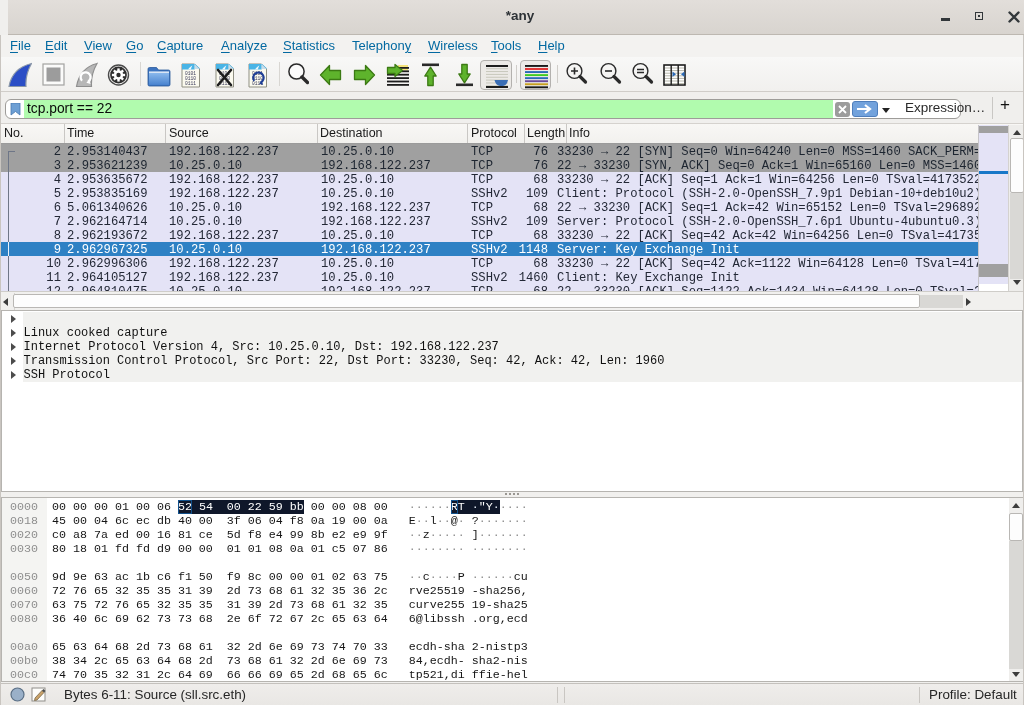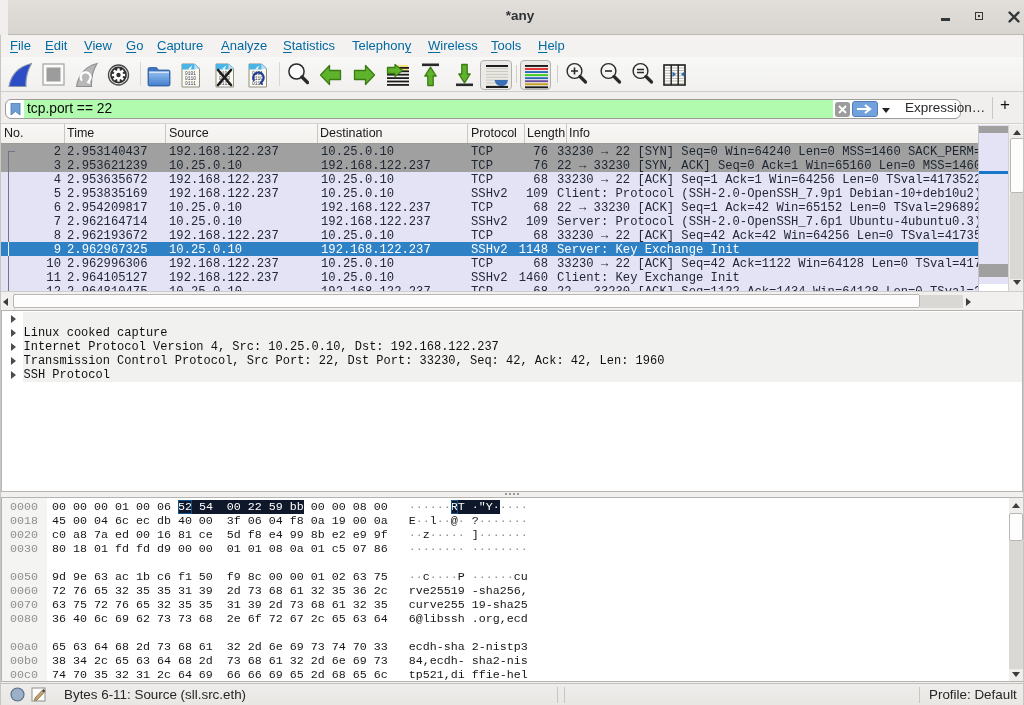--- a/index.html
+++ b/index.html
@@ -277,21 +277,21 @@
     <i style="left:524px"></i>
  <span style="left:527px">Length</span>
     <i style="left:566px"></i>
  <span style="left:569px">Info</span>
 </div>
 <div id="plrows">
 <div class="prow" style="top:0px;background:#a0a0a0;color:#1d2530"><span class="cno">2</span><span class="ct">2.953140437</span><span class="cs">192.168.122.237</span><span class="cd">10.25.0.10</span><span class="cp">TCP</span><span class="cl">76</span><span class="ci">33230 → 22 [SYN] Seq=0 Win=64240 Len=0 MSS=1460 SACK_PERM=1 TSval=4173522039 TSecr=0 WS=128</span></div>
 <div class="prow" style="top:14px;background:#a0a0a0;color:#1d2530"><span class="cno">3</span><span class="ct">2.953621239</span><span class="cs">10.25.0.10</span><span class="cd">192.168.122.237</span><span class="cp">TCP</span><span class="cl">76</span><span class="ci">22 → 33230 [SYN, ACK] Seq=0 Ack=1 Win=65160 Len=0 MSS=1460 SACK_PERM=1 TSval=2968921436 TSecr=4173522039 WS=128</span></div>
 <div class="prow" style="top:28px;background:#e4e3f6;color:#232836"><span class="cno">4</span><span class="ct">2.953635672</span><span class="cs">192.168.122.237</span><span class="cd">10.25.0.10</span><span class="cp">TCP</span><span class="cl">68</span><span class="ci">33230 → 22 [ACK] Seq=1 Ack=1 Win=64256 Len=0 TSval=4173522040 TSecr=2968921436</span></div>
 <div class="prow" style="top:42px;background:#e4e3f6;color:#232836"><span class="cno">5</span><span class="ct">2.953835169</span><span class="cs">192.168.122.237</span><span class="cd">10.25.0.10</span><span class="cp">SSHv2</span><span class="cl">109</span><span class="ci">Client: Protocol (SSH-2.0-OpenSSH_7.9p1 Debian-10+deb10u2)</span></div>
-<div class="prow" style="top:56px;background:#e4e3f6;color:#232836"><span class="cno">6</span><span class="ct">2.954209817</span><span class="cs">10.25.0.10</span><span class="cd">192.168.122.237</span><span class="cp">TCP</span><span class="cl">68</span><span class="ci">22 → 33230 [ACK] Seq=1 Ack=42 Win=65152 Len=0 TSval=2968921861 TSecr=4173522042</span></div>
+<div class="prow" style="top:56px;background:#e4e3f6;color:#232836"><span class="cno">6</span><span class="ct">5.061340626</span><span class="cs">10.25.0.10</span><span class="cd">192.168.122.237</span><span class="cp">TCP</span><span class="cl">68</span><span class="ci">22 → 33230 [ACK] Seq=1 Ack=42 Win=65152 Len=0 TSval=2968921861 TSecr=4173522042</span></div>
 <div class="prow" style="top:70px;background:#e4e3f6;color:#232836"><span class="cno">7</span><span class="ct">2.962164714</span><span class="cs">10.25.0.10</span><span class="cd">192.168.122.237</span><span class="cp">SSHv2</span><span class="cl">109</span><span class="ci">Server: Protocol (SSH-2.0-OpenSSH_7.6p1 Ubuntu-4ubuntu0.3)</span></div>
 <div class="prow" style="top:84px;background:#e4e3f6;color:#232836"><span class="cno">8</span><span class="ct">2.962193672</span><span class="cs">192.168.122.237</span><span class="cd">10.25.0.10</span><span class="cp">TCP</span><span class="cl">68</span><span class="ci">33230 → 22 [ACK] Seq=42 Ack=42 Win=64256 Len=0 TSval=4173522050 TSecr=2968921861</span></div>
 <div class="prow" style="top:98px;background:#2e81c4;color:#ffffff"><span class="cno">9</span><span class="ct">2.962967325</span><span class="cs">10.25.0.10</span><span class="cd">192.168.122.237</span><span class="cp">SSHv2</span><span class="cl">1148</span><span class="ci">Server: Key Exchange Init</span></div>
 <div class="prow" style="top:112px;background:#e4e3f6;color:#232836"><span class="cno">10</span><span class="ct">2.962996306</span><span class="cs">192.168.122.237</span><span class="cd">10.25.0.10</span><span class="cp">TCP</span><span class="cl">68</span><span class="ci">33230 → 22 [ACK] Seq=42 Ack=1122 Win=64128 Len=0 TSval=4173522051 TSecr=2968921866</span></div>
 <div class="prow" style="top:126px;background:#e4e3f6;color:#232836"><span class="cno">11</span><span class="ct">2.964105127</span><span class="cs">192.168.122.237</span><span class="cd">10.25.0.10</span><span class="cp">SSHv2</span><span class="cl">1460</span><span class="ci">Client: Key Exchange Init</span></div>
 <div class="prow" style="top:140px;background:#e4e3f6;color:#232836"><span class="cno">12</span><span class="ct">2.964810475</span><span class="cs">10.25.0.10</span><span class="cd">192.168.122.237</span><span class="cp">TCP</span><span class="cl">68</span><span class="ci">22 → 33230 [ACK] Seq=1122 Ack=1434 Win=64128 Len=0 TSval=2968921867 TSecr=4173522053</span></div>
 <div id="bracket"></div>
     <div class="abs" style="left:8px;top:98px;width:1px;height:14px;background:#eaf2fa"></div>
 </div>
 <div id="minimap">

